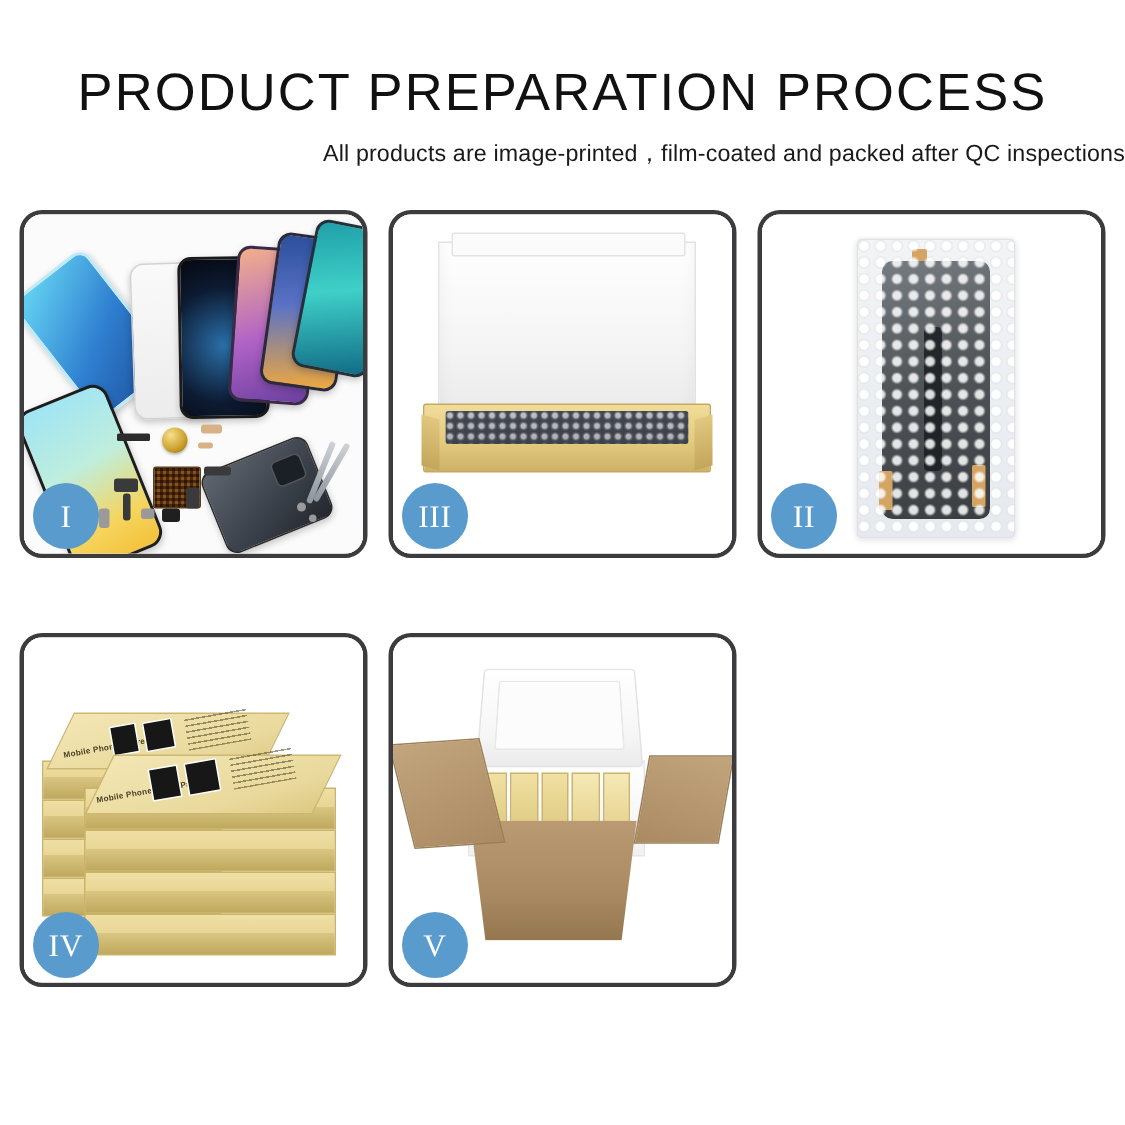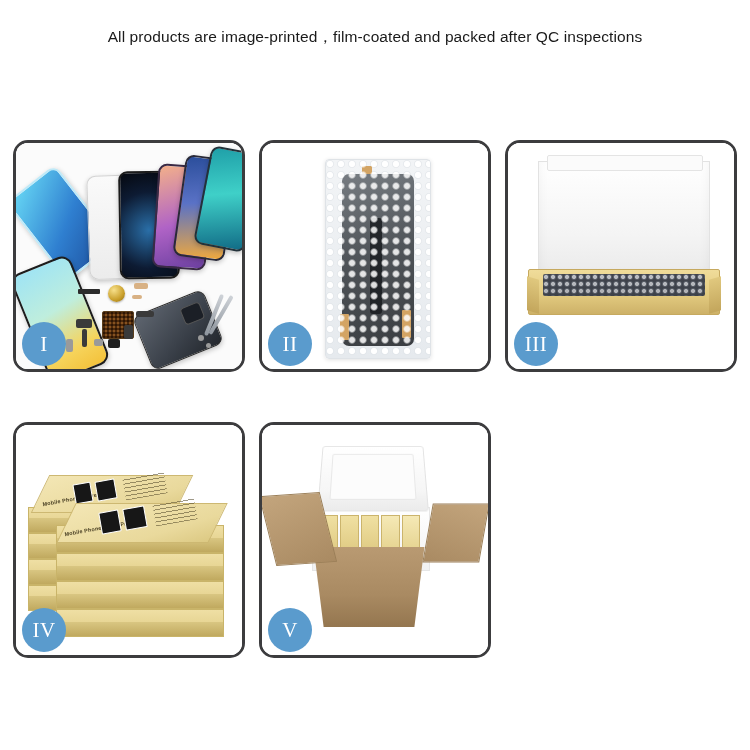--- a/index.html
+++ b/index.html
@@ -14,24 +14,24 @@
 
   
   .header { position: absolute; top: 0; left: 0; width: 750px; text-align: center; }
   .title {
     margin: 0; padding-top: 44px;
     font-family: "Liberation Sans", sans-serif;
     font-size: 35px; font-weight: 400; letter-spacing: 1.4px;
     color: #111; line-height: 1.05; white-space: nowrap;
   }
   .subtitle {
-    margin: 16px; padding-top: 11px;
+    margin: 0; padding-top: 11px;
     font-family: "Liberation Sans", sans-serif;
     font-size: 15.5px; font-weight: 400; color: #1a1a1a;
-    letter-spacing: 0.1px; white-space: nowrap;
+    letter-spacing: 0.1px; white-space: nowrap; text-align: right;
   }
 
   
   .grid {
     position: absolute; top: 140px; left: 13px;
     width: 724px; height: 550px;
     display: grid;
     grid-template-columns: repeat(3, 232px);
     grid-template-rows: 232px 236px;
     column-gap: 14px; row-gap: 50px;
@@ -337,20 +337,21 @@
     clip-path: polygon(40% 0, 46% 0, 10% 100%, 4% 100%);
   }
   .c6tape { position: absolute; background: rgba(120,98,70,.40); }
 </style>
 </head>
 <body>
 
 <div class="page">
 
   <div class="header">
+    <h1 class="title">PRODUCT PREPARATION PROCESS</h1>
     <p class="subtitle">All products are image-printed，film-coated and packed after QC inspections</p>
   </div>
 
   <div class="grid">
 
     <div class="card">
       <div class="card-inner">
         <div class="p1">
           <div class="phone ph-blue-film"></div>
           <div class="phone ph-glass"></div>
@@ -378,49 +379,49 @@
           <div class="tweezer2"></div>
         </div>
       </div>
       <div class="badge">
         <span>I</span>
       </div>
     </div>
 
     <div class="card">
       <div class="card-inner">
+        <div class="p3">
+          <div class="foam-lid"></div>
+          <div class="yellow-tray">
+            <div class="tray-left-flap"></div>
+            <div class="tray-right-flap"></div>
+            <div class="tray-inner"></div>
+          </div>
+        </div>
+      </div>
+      <div class="badge">
+        <span>III</span>
+      </div>
+    </div>
+
+    <div class="card">
+      <div class="card-inner">
         <div class="p2">
           <div class="bubble-bag">
             <div class="bag-item"></div>
             <div class="bag-flex"></div>
             <div class="tape" style="left:14px;top:154px;width:9px;height:26px;"></div>
             <div class="tape" style="left:76px;top:150px;width:9px;height:28px;"></div>
             <div class="tape" style="left:36px;top:6px;width:10px;height:8px;"></div>
             <div class="bag-overlay"></div>
           </div>
         </div>
       </div>
       <div class="badge">
         <span>II</span>
-      </div>
-    </div>
-
-    <div class="card">
-      <div class="card-inner">
-        <div class="p3">
-          <div class="foam-lid"></div>
-          <div class="yellow-tray">
-            <div class="tray-left-flap"></div>
-            <div class="tray-right-flap"></div>
-            <div class="tray-inner"></div>
-          </div>
-        </div>
-      </div>
-      <div class="badge">
-        <span>III</span>
       </div>
     </div>
 
     <div class="card">
       <div class="card-inner">
         <div class="p4">
           <div class="stackwrap">
 
             <div class="sbox" style="left:0px;  top:56px;  width:118px; height:24px;">
                 <div class="side"></div>

